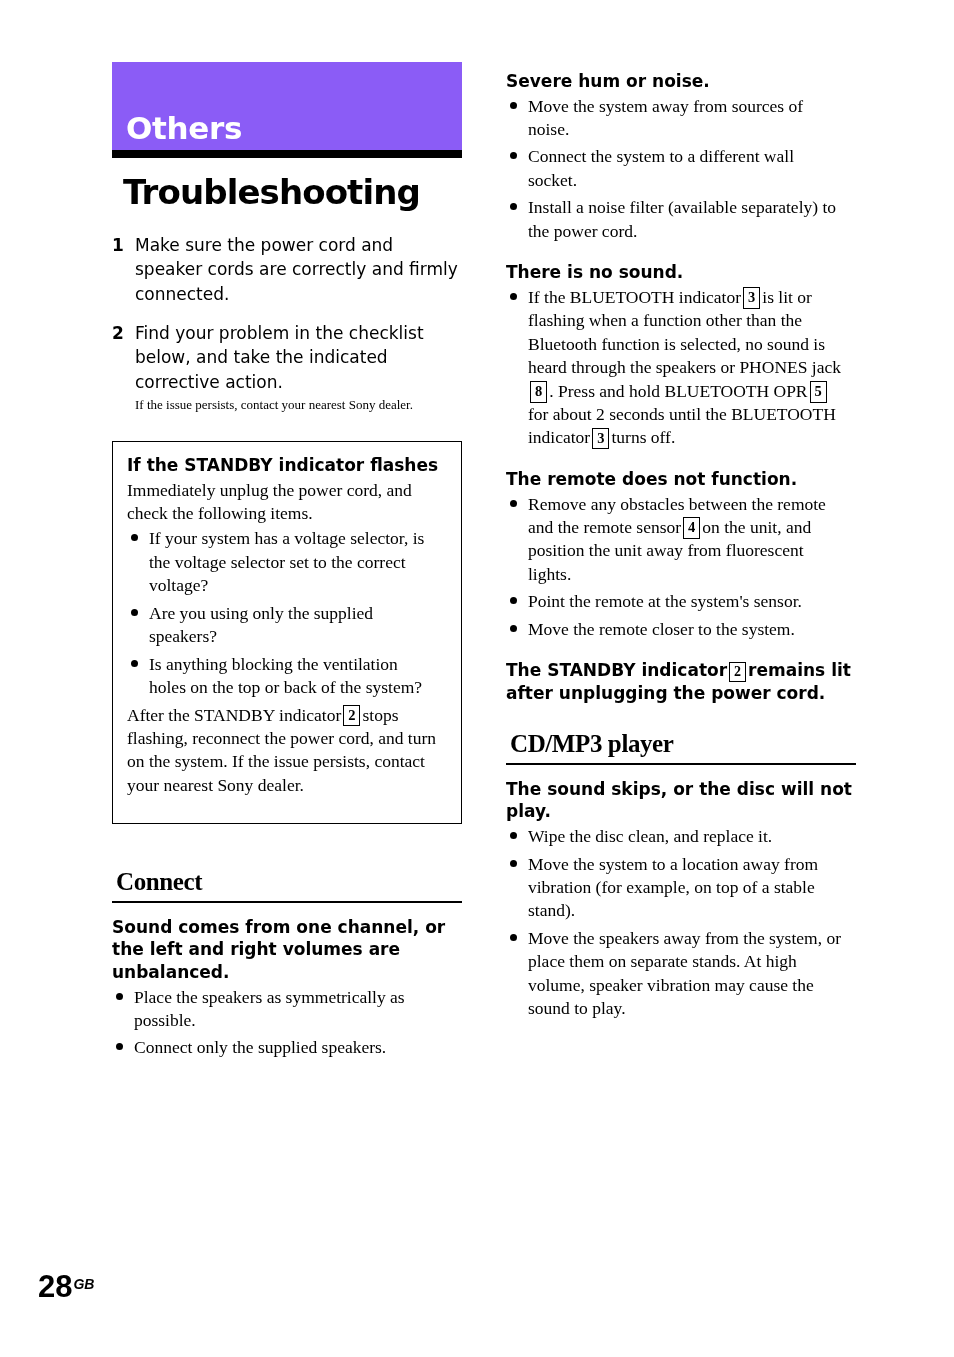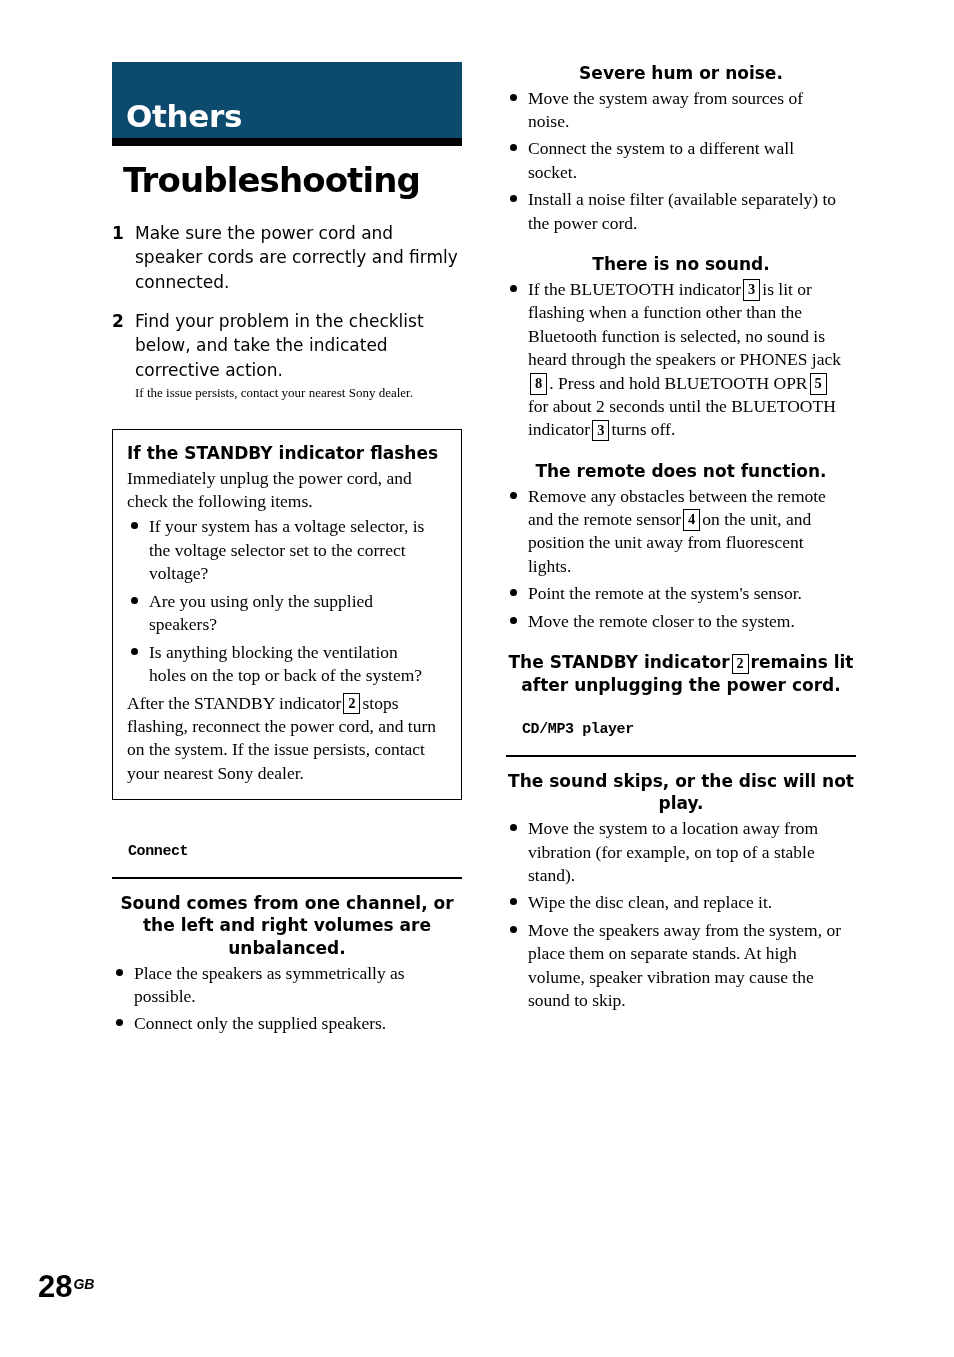--- a/index.html
+++ b/index.html
@@ -30,22 +30,22 @@
   .col-right {
     position: absolute;
     left: 506px;
     top: 62px;
     width: 350px;
   }
 
   
   .banner {
     width: 350px;
-    height: 76px;
-    background: #0c4a6e;
+    height: 88px;
+    background: #8b5cf6;
     position: relative;
     box-sizing: border-box;
   }
   .banner-label {
     position: absolute;
     left: 14px;
     bottom: 6px;
     color: #ffffff;
     font-family: "DejaVu Sans", sans-serif;
     font-weight: bold;
@@ -98,21 +98,21 @@
     font-family: "Liberation Serif", serif;
     font-size: 13px;
     line-height: 1.38;
     margin-top: 1px;
   }
 
   
   .callout {
     border: 1.6px solid #000000;
     margin-top: 28px;
-    padding: 12px 14px 14px 14px;
+    padding: 12px 14px 26px 14px;
     box-sizing: border-box;
     width: 350px;
   }
   .callout-title {
     font-family: "DejaVu Sans", sans-serif;
     font-weight: bold;
     font-size: 17px;
     line-height: 1.3;
     margin-bottom: 2px;
   }
@@ -139,45 +139,44 @@
     left: 4px;
     top: 0.40em;
     width: 7px;
     height: 7px;
     background: #000000;
     border-radius: 50%;
   }
 
   
   .sec-head {
-    font-family: Liberation Mono, monospace;
-    font-weight: bold;
-    font-size: 15px;
+    font-family: Liberation Serif, serif;
+    font-weight: bold;
+    font-size: 25px;
     letter-spacing: -0.4px;
-    margin: 16px;
+    margin: 4px;
     line-height: 1.1;
   }
   .sec-rule {
     border-bottom: 2.4px solid #000000;
     margin-top: 5px;
     margin-bottom: 13px;
     width: 350px;
   }
   .sec-wrap {
     margin-top: 44px;
   }
 
   
   .prob-head {
     font-family: "DejaVu Sans", sans-serif;
     font-weight: bold;
     font-size: 17px;
     line-height: 1.33;
-    margin: 0 0 1px 0;
-    text-align: center;
+    margin: 8px 0 1px 0;
   }
   .prob-block {
     margin-bottom: 18px;
   }
 
   
   .refbox {
     display: inline-block;
     border: 1.4px solid #000000;
     font-family: "Liberation Serif", serif;
@@ -345,29 +344,29 @@
 
     <div class="sec-wrap" style="margin-top:26px;">
       <div class="sec-head">CD/MP3 player</div>
       <div class="sec-rule"></div>
 
       <div class="prob-block">
         <div class="prob-head">The sound skips, or the disc will not play.</div>
         <ul class="blist">
           <li>
             <span class="bullet-dot"></span>
+            <span>Wipe the disc clean, and replace it.</span>
+          </li>
+          <li>
+            <span class="bullet-dot"></span>
             <span>Move the system to a location away from vibration (for example, on top of a stable stand).</span>
           </li>
           <li>
             <span class="bullet-dot"></span>
-            <span>Wipe the disc clean, and replace it.</span>
-          </li>
-          <li>
-            <span class="bullet-dot"></span>
-            <span>Move the speakers away from the system, or place them on separate stands. At high volume, speaker vibration may cause the sound to skip.</span>
+            <span>Move the speakers away from the system, or place them on separate stands. At high volume, speaker vibration may cause the sound to play.</span>
           </li>
         </ul>
       </div>
     </div>
 
   </div>
 
   <div class="folio"><span>28</span><sup>GB</sup></div>
 
 </div>

